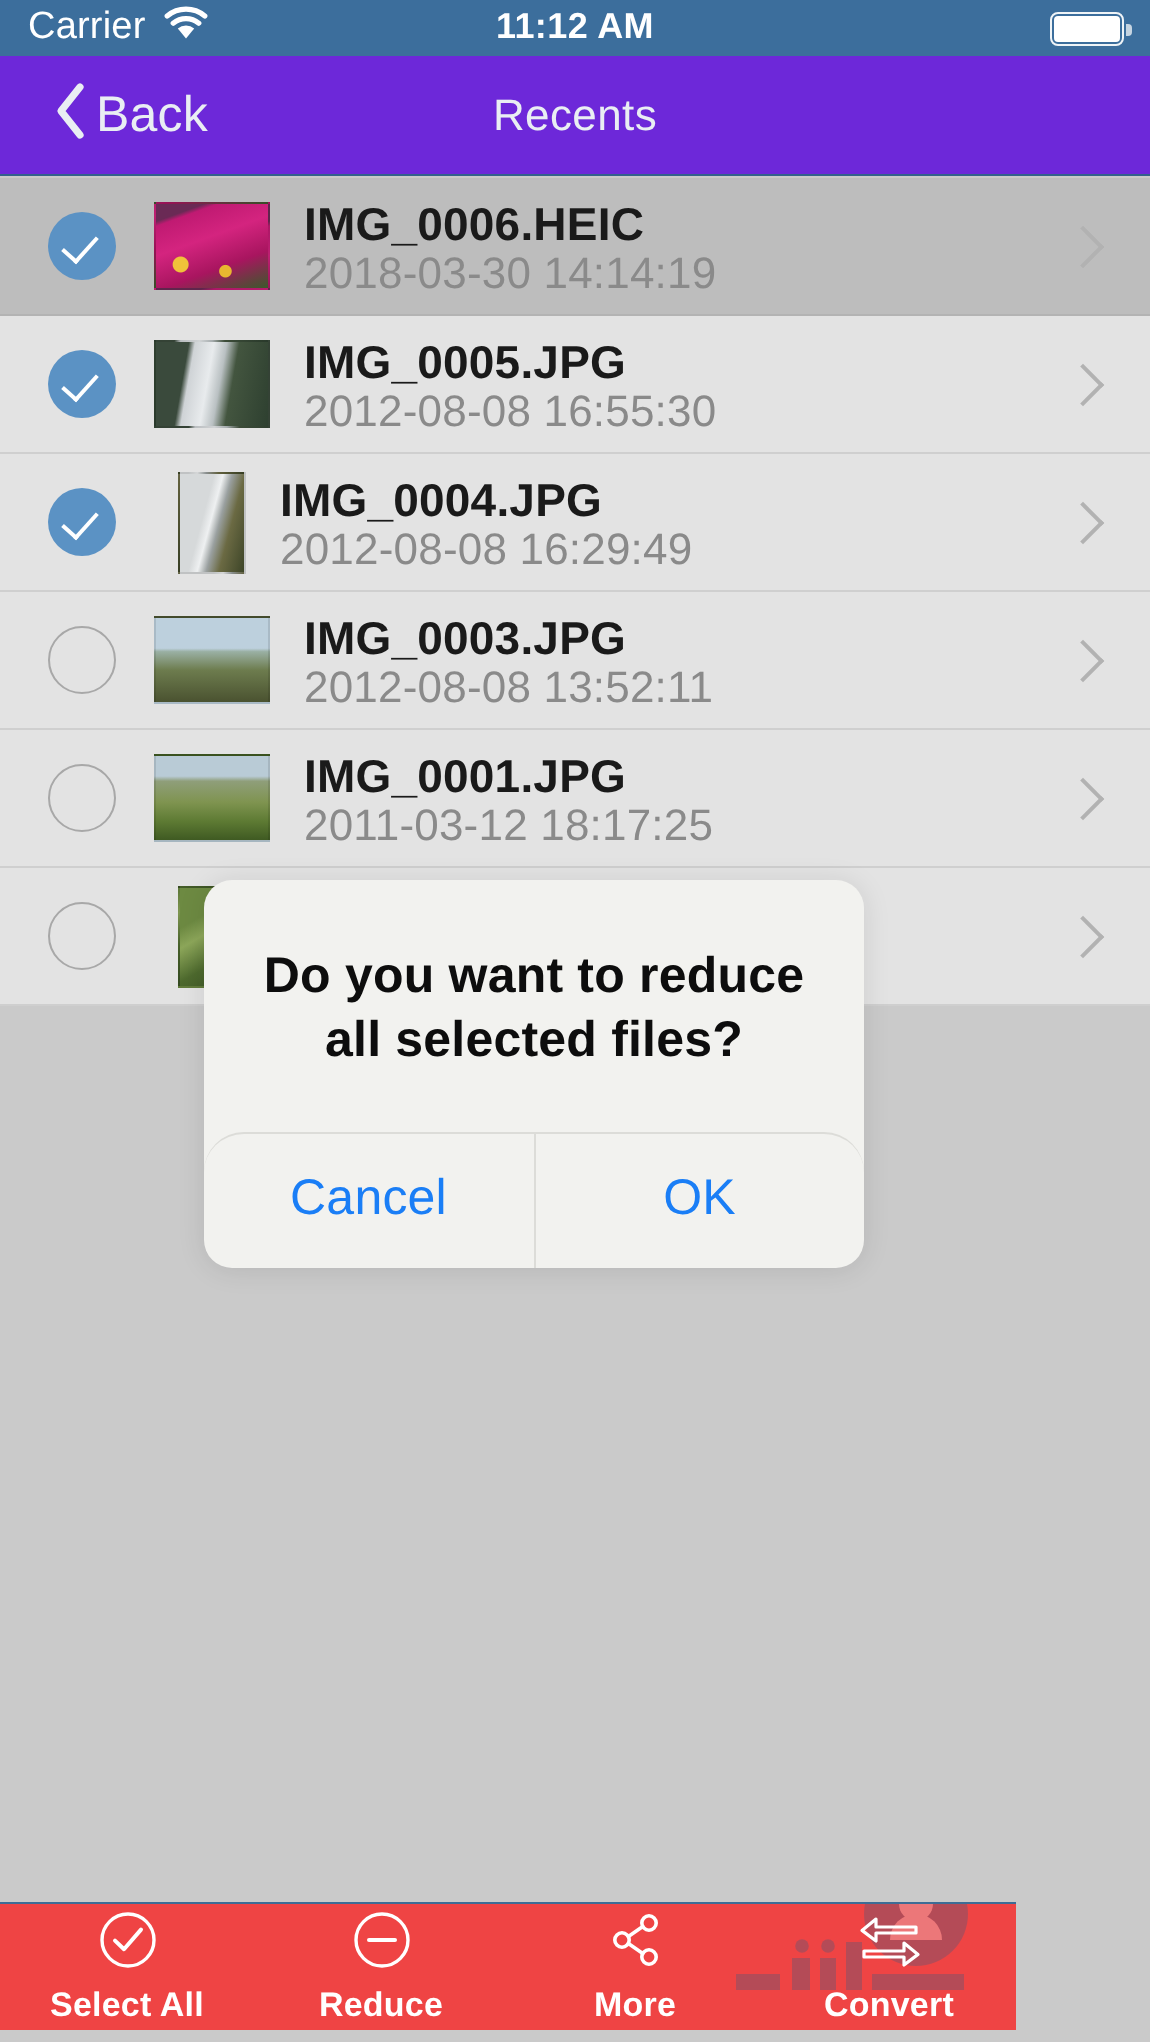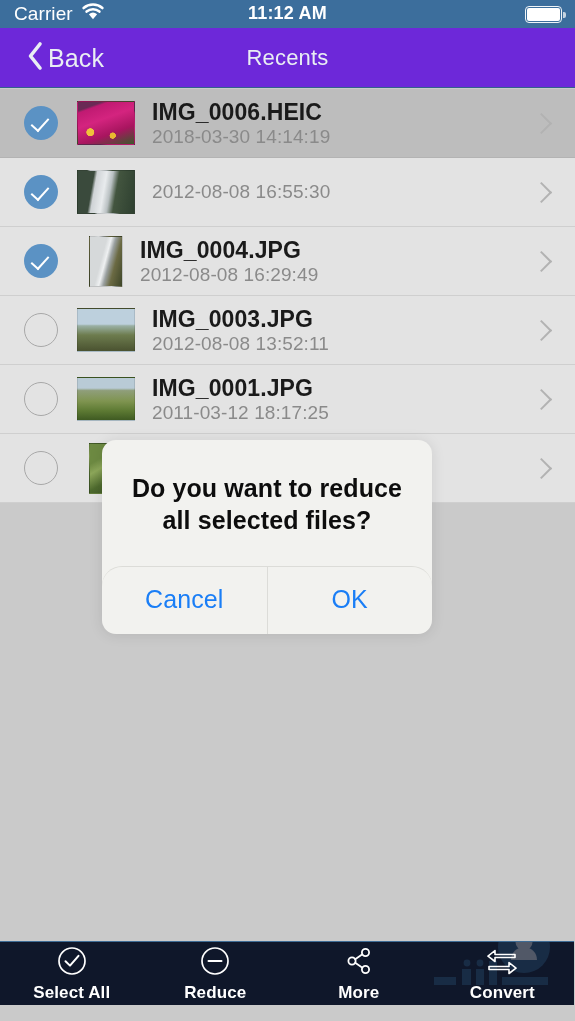--- a/index.html
+++ b/index.html
@@ -167,21 +167,21 @@
   .row-title {
     font-size: 23px;
     font-weight: bold;
     color: #1a1a1a;
     line-height: 27px;
     letter-spacing: 0.1px;
     white-space: nowrap;
   }
   .row-sub {
     margin-top: 0;
-    font-size: 19px;
+    font-size: 22px;
     color: #8a8a8a;
     line-height: 22px;
     letter-spacing: 0.1px;
     white-space: nowrap;
   }
   .chevron {
     flex: 0 0 auto;
     margin-right: 26px;
     width: 13px; height: 13px;
     border: solid #b2b2b2;
@@ -223,24 +223,24 @@
     color: #1a7ef6;
     line-height: 29px;
     cursor: pointer;
     letter-spacing: 0.1px;
   }
   .alert-btn.ok { border-left: 1px solid #dcdcd8; }
 
   
   .toolbar {
     position: absolute;
-    left: 0; bottom: 16px;
-    width: 574px;
+    left: 0; bottom: 6px;
+    width: 508px;
     height: 64px;
-    background: #0f172a;
+    background: #ef4444;
     border-top: 1px solid #3e6c95;
     box-sizing: border-box;
     display: flex;
     align-items: center;
     overflow: hidden;
   }
   .tb-item {
     flex: 1 1 25%;
     height: 100%;
     display: flex;
@@ -312,20 +312,21 @@
         <div class="row-text">
           <div class="row-title">IMG_0006.HEIC</div>
           <div class="row-sub">2018-03-30 14:14:19</div>
         </div>
         <div class="chevron"></div>
       </div>
       <div class="row">
         <div class="check on"></div>
         <div class="thumb land" style="background-image: linear-gradient(100deg, rgb(58, 74, 60) 0px, rgb(58, 74, 60) 26%, rgb(207, 211, 214) 31%, rgb(232, 235, 237) 46%, rgb(185, 192, 194) 56%, rgb(67, 85, 63) 66%, rgb(46, 64, 48) 100%), linear-gradient(rgb(154, 163, 171), rgb(110, 123, 102));"></div>
         <div class="row-text">
+          <div class="row-title">IMG_0005.JPG</div>
           <div class="row-sub">2012-08-08 16:55:30</div>
         </div>
         <div class="chevron"></div>
       </div>
       <div class="row">
         <div class="check on"></div>
         <div class="thumb port" style="background-image: linear-gradient(105deg, rgb(214, 217, 218) 0px, rgb(214, 217, 218) 38%, rgb(238, 240, 241) 48%, rgb(154, 160, 160) 58%, rgb(107, 106, 67) 72%, rgb(61, 69, 40) 100%);"></div>
         <div class="row-text">
           <div class="row-title">IMG_0004.JPG</div>
           <div class="row-sub">2012-08-08 16:29:49</div>

